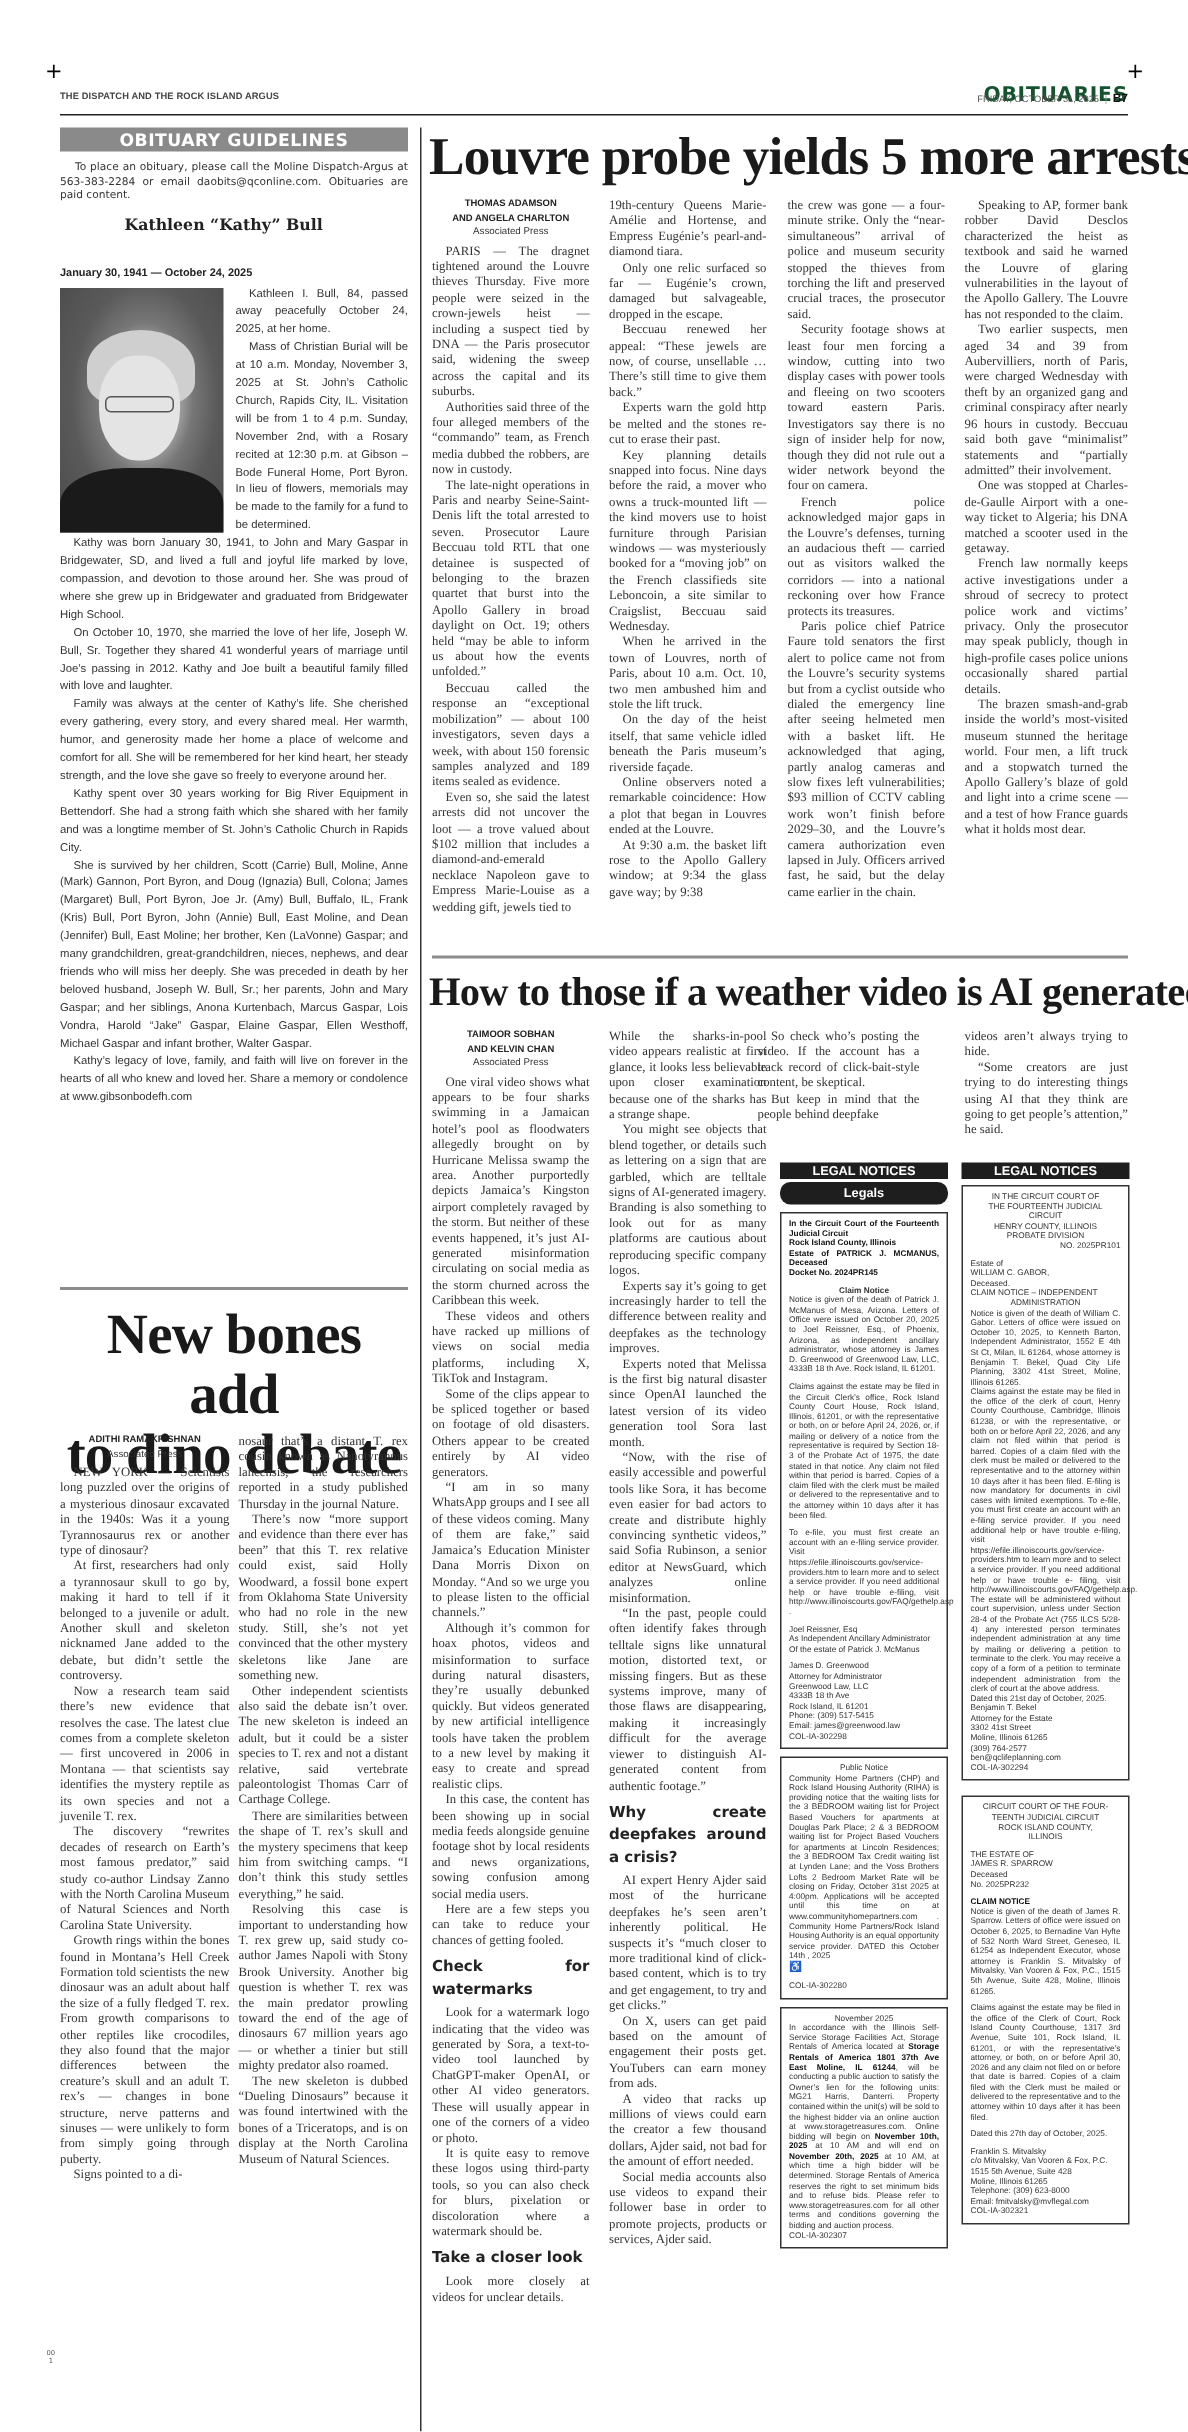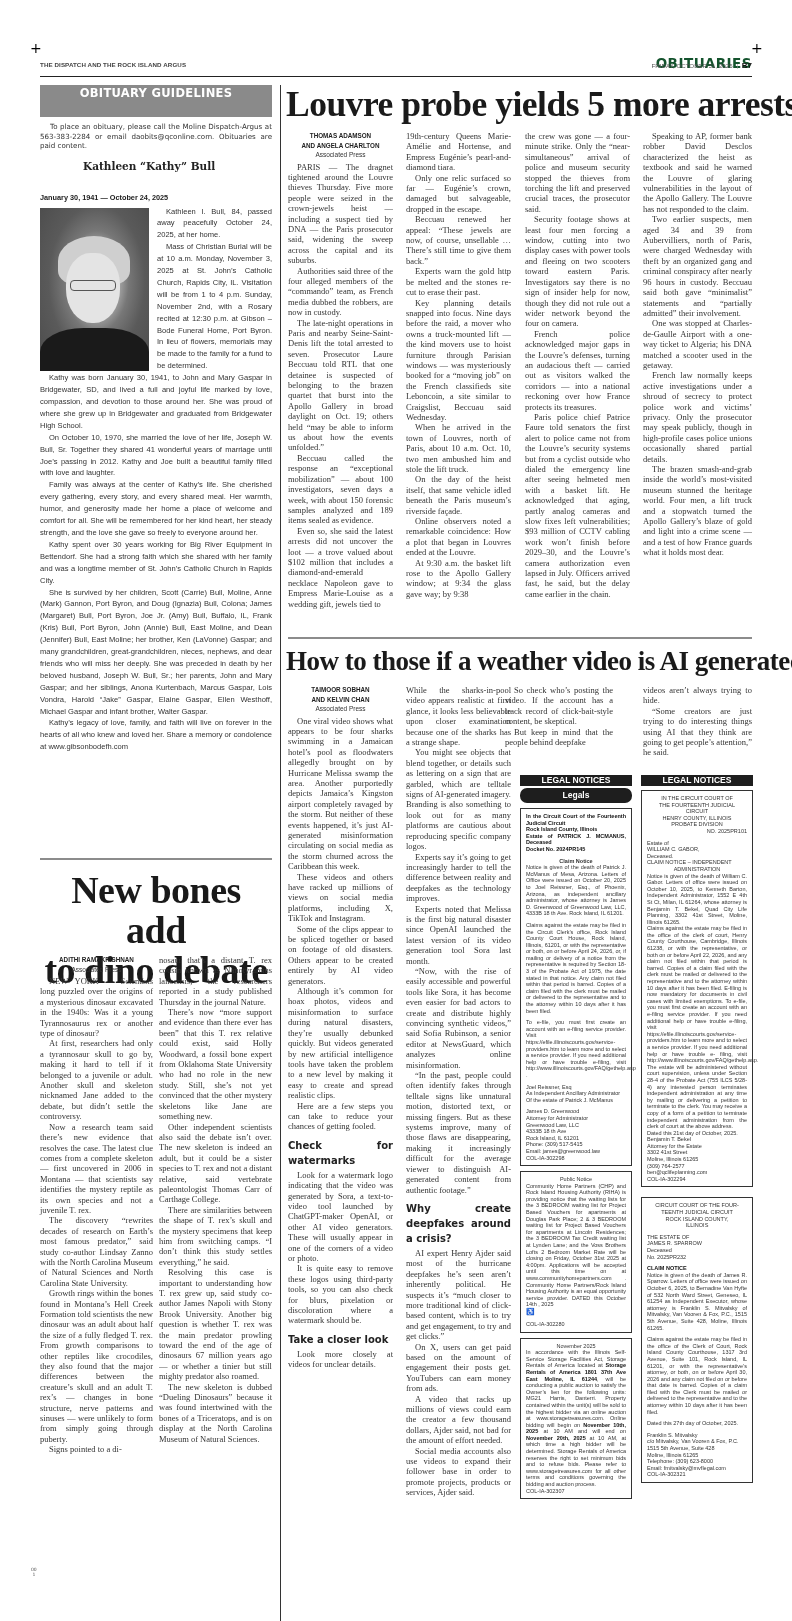--- a/index.html
+++ b/index.html
@@ -5,21 +5,21 @@
   * { box-sizing: border-box; margin: 0; padding: 0; }
   html, body { width: 792px; height: 1621px; background: #fff; overflow: hidden; }
   body { position: relative; font-family: "DejaVu Serif", serif; color: #222; }
   .crop { position: absolute; font-family: "DejaVu Sans", sans-serif; font-size: 14px; line-height: 14px; color: #000; }
   .masthead { position: absolute; left: 40px; top: 57px; width: 712px; height: 20px; border-bottom: 1.5px solid #222; }
   .mh-left { position: absolute; left: 0; top: 4px; font-family: "Liberation Sans", sans-serif; font-size: 6.2px; font-weight: bold; color: #444; letter-spacing: 0.1px; }
   .mh-center { position: absolute; left: 0; right: 0; top: -2px; text-align: right; font-family: "DejaVu Sans", sans-serif; font-size: 13.5px; font-weight: bold; color: #14532d; letter-spacing: 0.5px; }
   .mh-right { position: absolute; right: 0; top: 4px; font-family: "Liberation Sans", sans-serif; font-size: 6.2px; color: #555; }
   .mh-right b { color: #111; font-size: 8px; }
   .col-left { position: absolute; left: 40px; top: 85px; width: 232px; }
-  .guide-bar { background: #8a8a8a; color: #fff; font-family: "DejaVu Sans", sans-serif; font-weight: bold; font-size: 11.5px; text-align: center; height: 32px; line-height: 16px; letter-spacing: 0.3px; }
+  .guide-bar { background: #8a8a8a; color: #fff; font-family: "DejaVu Sans", sans-serif; font-weight: bold; font-size: 11.5px; text-align: center; height: 16px; line-height: 16px; letter-spacing: 0.3px; }
   .guide-text { font-family: "DejaVu Sans", sans-serif; font-size: 7.1px; line-height: 9.5px; color: #333; margin-top: 5px; text-indent: 10px; text-align: justify; }
   .obit-name { font-family: "DejaVu Serif", serif; font-weight: bold; font-size: 10.5px; margin-top: 9px; color: #222; margin-left: 43px; }
   .obit-dates { font-family: "Liberation Sans", sans-serif; font-weight: bold; font-size: 7.3px; margin-top: 21px; color: #222; }
   .obit-body { font-family: "Liberation Sans", sans-serif; font-size: 7.55px; line-height: 11.9px; color: #333; margin-top: 4px; text-align: justify; }
   .obit-body p { text-indent: 9px; }
   .obit-photo { float: left; width: 109px; height: 163px; margin: 2px 8px 1px 0; background: radial-gradient(ellipse at 52% 45%, #d8d8d8 0%, #bbb 22%, #777 40%, #5a5a5a 60%, #4a4a4a 100%); position: relative; overflow: hidden; }
   .obit-photo .face { position: absolute; left: 26px; top: 45px; width: 54px; height: 70px; border-radius: 45% 45% 48% 48%; background: #e4e4e4; }
   .obit-photo .hair { position: absolute; left: 18px; top: 28px; width: 72px; height: 50px; border-radius: 50% 50% 30% 30%; background: #cfcfcf; }
   .obit-photo .body { position: absolute; left: 0; top: 120px; width: 109px; height: 60px; border-radius: 40% 40% 0 0; background: #1a1a1a; }
   .obit-photo .glasses { position: absolute; left: 30px; top: 72px; width: 46px; height: 11px; border: 1.5px solid #555; border-radius: 4px; }
@@ -150,21 +150,23 @@
 <div class="headline" style="position:absolute;left:286px;top:644px;width:466px;font-size:27px;line-height:34px;white-space:nowrap;">How to those if a weather video is AI generated</div>
 <div class="col art" style="left:288px;top:685px;width:105px;">
   <div class="byline" style="margin-bottom:2px;">
     <div>TAIMOOR SOBHAN</div>
     <div>AND KELVIN CHAN</div>
     <div class="ap">Associated Press</div>
   </div>
   <p>One viral video shows what appears to be four sharks swimming in a Jamaican hotel’s pool as floodwaters allegedly brought on by Hurricane Melissa swamp the area. Another purportedly depicts Jamaica’s Kingston airport completely ravaged by the storm. But neither of these events happened, it’s just AI-generated misinformation circulating on social media as the storm churned across the Caribbean this week.</p>
   <p>These videos and others have racked up millions of views on social media platforms, including X, TikTok and Instagram.</p>
   <p>Some of the clips appear to be spliced together or based on footage of old disasters. Others appear to be created entirely by AI video generators.</p>
+  <p>“I am in so many WhatsApp groups and I see all of these videos coming. Many of them are fake,” said Jamaica’s Education Minister Dana Morris Dixon on Monday. “And so we urge you to please listen to the official channels.”</p>
   <p>Although it’s common for hoax photos, videos and misinformation to surface during natural disasters, they’re usually debunked quickly. But videos generated by new artificial intelligence tools have taken the problem to a new level by making it easy to create and spread realistic clips.</p>
+  <p>In this case, the content has been showing up in social media feeds alongside genuine footage shot by local residents and news organizations, sowing confusion among social media users.</p>
   <p>Here are a few steps you can take to reduce your chances of getting fooled.</p>
   <div class="subhead">Check for watermarks</div>
   <p>Look for a watermark logo indicating that the video was generated by Sora, a text-to-video tool launched by ChatGPT-maker OpenAI, or other AI video generators. These will usually appear in one of the corners of a video or photo.</p>
   <p>It is quite easy to remove these logos using third-party tools, so you can also check for blurs, pixelation or discoloration where a watermark should be.</p>
   <div class="subhead">Take a closer look</div>
   <p>Look more closely at videos for unclear details.</p>
 </div>
 <div class="col art" style="left:406px;top:685px;width:105px;">
   <p style="text-indent:0">While the sharks-in-pool video appears realistic at first glance, it looks less believable upon closer examination because one of the sharks has a strange shape.</p>
   <p>You might see objects that blend together, or details such as lettering on a sign that are garbled, which are telltale signs of AI-generated imagery. Branding is also something to look out for as many platforms are cautious about reproducing specific company logos.</p>

